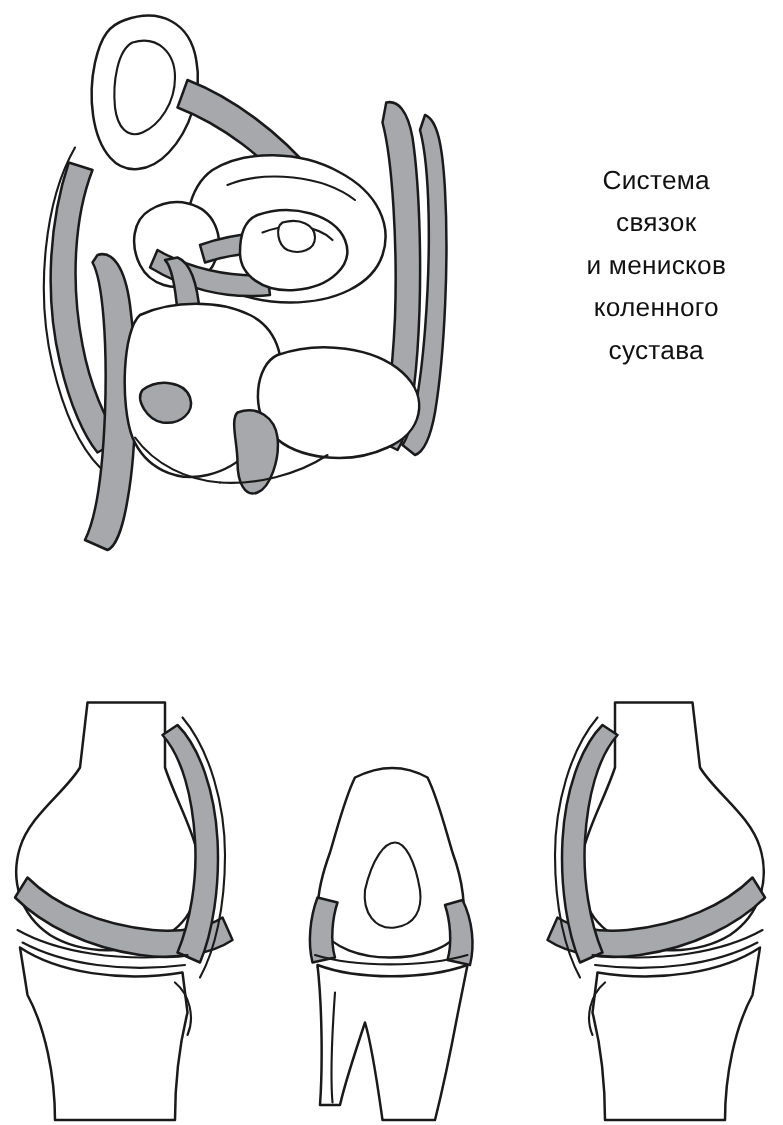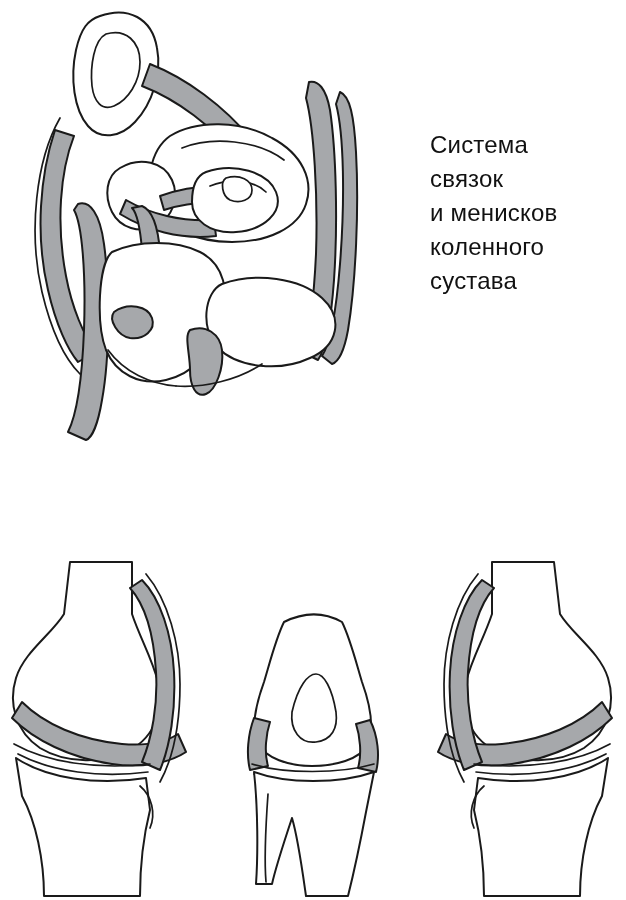--- a/index.html
+++ b/index.html
@@ -26,26 +26,26 @@
   }
   .figure-svg {
     position: absolute;
     display: block;
   }
   #caption {
     position: absolute;
     left: 430px;
     top: 128px;
     width: 190px;
-    font-size: 24px;
+    font-size: 21px;
     line-height: 34px;
     letter-spacing: 0.2px;
     color: #111111;
     white-space: pre-line;
-    text-align: left;
+    text-align: center;
   }
   
   .outline {
     fill: #ffffff;
     stroke: #1a1a1a;
     stroke-width: 2;
     stroke-linejoin: round;
     stroke-linecap: round;
   }
   .ligament {

